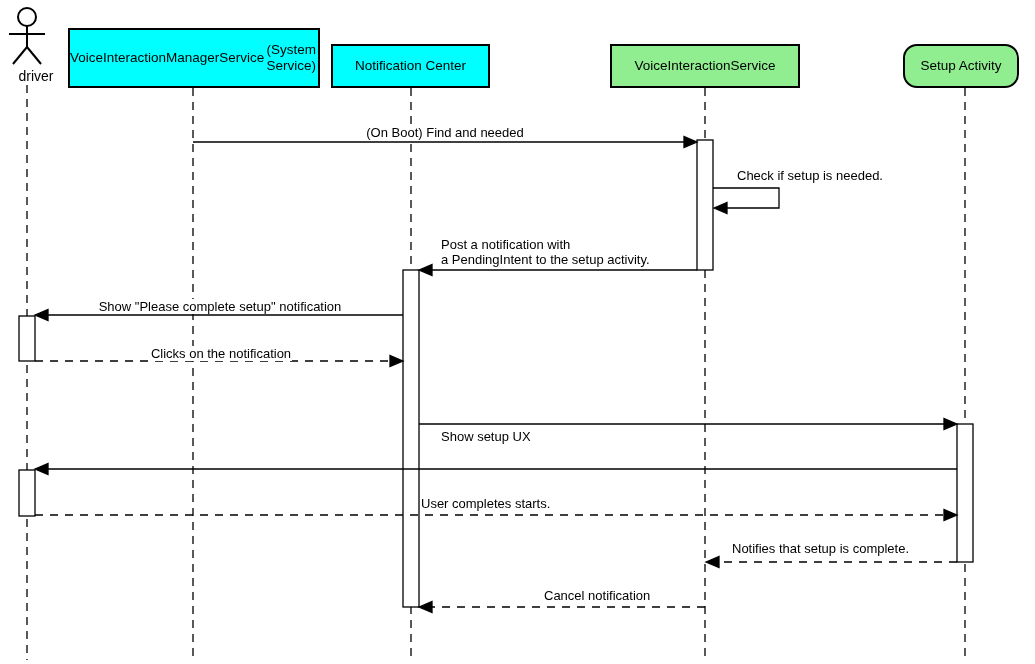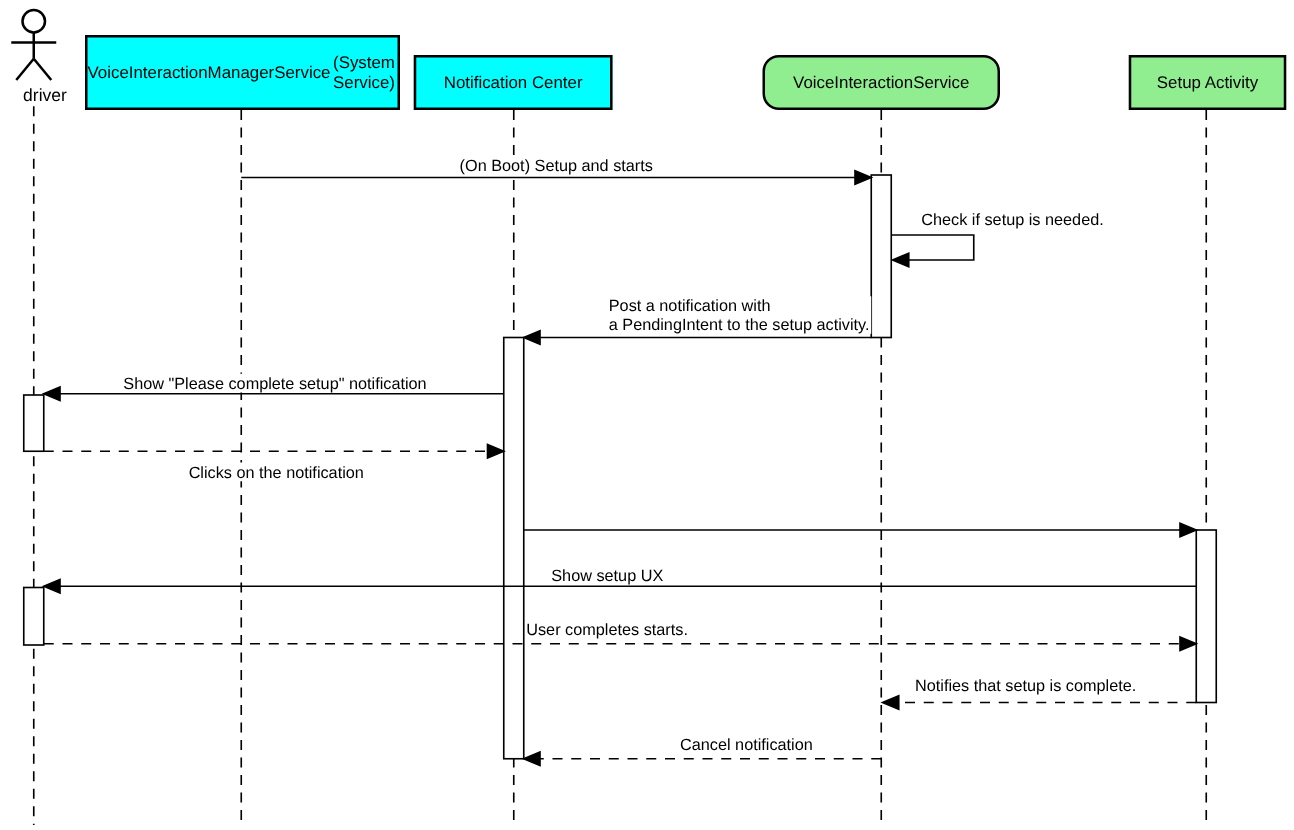--- a/index.html
+++ b/index.html
@@ -10,39 +10,39 @@
   .stage svg{position:absolute;left:0;top:0;}
   .participant{
     position:absolute;border:2px solid #000;box-sizing:border-box;
     display:flex;align-items:center;justify-content:center;
     font-size:13.5px;line-height:16px;text-align:center;z-index:2;
   }
   .cyan{background:#00FFFF;}
   .green{background:#90EE90;}
   .p-vims{left:68px;top:28px;width:252px;height:60px;}
   .p-nc{left:331px;top:44px;width:159px;height:44px;}
-  .p-vis{left:610px;top:44px;width:190px;height:44px;border-radius:13px;}
-  .p-sa{left:903px;top:44px;width:126px;height:44px;}
+  .p-vis{left:610px;top:44px;width:190px;height:44px;}
+  .p-sa{left:903px;top:44px;width:116px;height:44px;border-radius:14px;}
   .msg{
     position:absolute;font-size:13px;line-height:15px;background:#fff;
     white-space:nowrap;z-index:3;padding:0 1px;
   }
   .multi{white-space:pre-line;}
   .center{transform:translateX(-50%);text-align:center;}
   .actor-label{
     position:absolute;left:36px;top:68px;transform:translateX(-50%);
     font-size:14px;z-index:3;background:transparent;text-align:center;
   }
   .m1{left:445px;top:125px;}
   .m2{left:736px;top:168px;}
-  .m3{left:440px;top:237px;margin-left:46px;}
+  .m3{left:440px;top:237px;}
   .m4{left:220px;top:299px;}
-  .m5{left:221px;top:346px;margin-top:24px;}
+  .m5{left:221px;top:346px;}
   .m6{left:594px;top:388px;}
-  .m7{left:440px;top:453px;}
+  .m7{left:440px;top:429px;}
   .m8{left:420px;top:496px;}
   .m9{left:731px;top:541px;}
   .m10{left:503px;top:588px;margin-left:40px;}
 </style>
 </head>
 <body>
 
 <div class="stage">
 
   <svg width="1035" height="664" viewBox="0 0 1035 664">
@@ -134,21 +134,21 @@
   <div class="participant cyan p-nc">
     <span>Notification Center</span>
   </div>
   <div class="participant green p-vis">
     <span>VoiceInteractionService</span>
   </div>
   <div class="participant green p-sa">
     <span>Setup Activity</span>
   </div>
 
-  <div class="msg m1 center">(On Boot) Setup and starts</div>
+  <div class="msg m1 center">(On Boot) Find and needed</div>
   <div class="msg m2">Check if setup is needed.</div>
   <div class="msg m3 multi">Post a notification with
 a PendingIntent to the setup activity.</div>
   <div class="msg m4 center">Show "Please complete setup" notification</div>
   <div class="msg m5 center">Clicks on the notification</div>
   <div class="msg m7">Show setup UX</div>
   <div class="msg m8">User completes starts.</div>
   <div class="msg m9">Notifies that setup is complete.</div>
   <div class="msg m10">Cancel notification</div>
 

